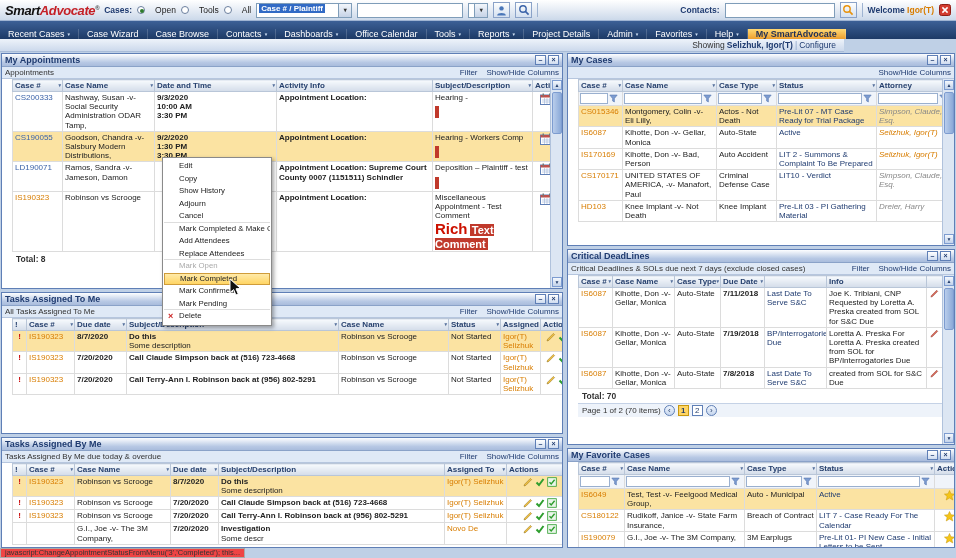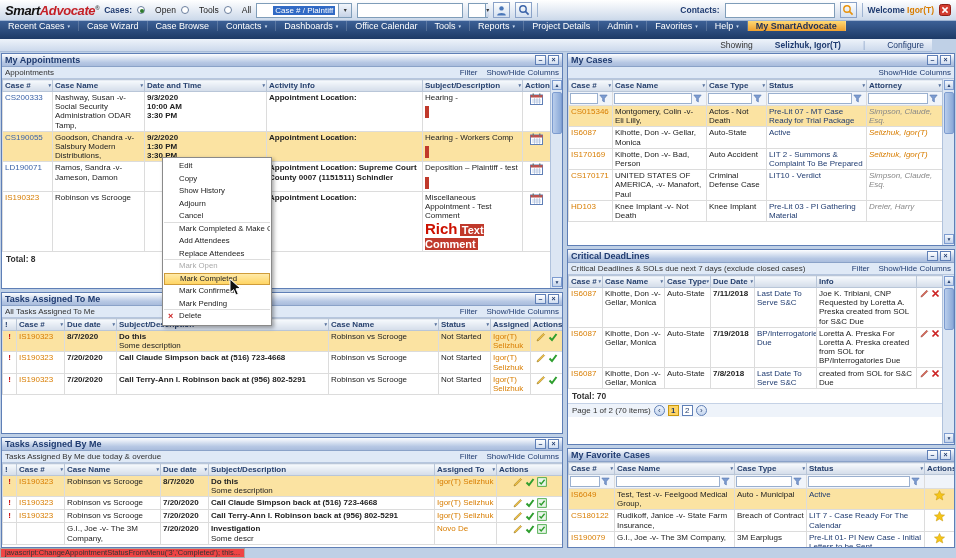--- a/index.html
+++ b/index.html
@@ -6,49 +6,49 @@
 html,body{width:956px;height:558px;}
 body{position:relative;overflow:hidden;font-family:"Liberation Sans",sans-serif;background:#bfd0e6;font-size:9px;color:#222;}
 
 #topbar{position:absolute;left:0;top:0;width:956px;height:21px;background:linear-gradient(#ffffff,#ccd9ea);border-bottom:1px solid #9fb4d2;display:flex;align-items:center;gap:5px;padding:0 5px;}
 .logo{font-size:13px;font-weight:bold;font-style:italic;letter-spacing:-0.4px;white-space:nowrap;}
 .logo .s{color:#101010;} .logo .a{color:#c41f25;} .logo sup{font-size:6px;color:#444;font-style:normal;}
 .lbl{font-weight:bold;font-size:8.5px;color:#1f3b70;white-space:nowrap;}
 .radio{display:flex;align-items:center;gap:10px;font-size:8.5px;cursor:pointer;white-space:nowrap;}
 .radio .dot{width:8px;height:8px;border-radius:50%;border:1px solid #6b7f9e;background:#fff;display:inline-block;position:relative;}
 .radio.on .dot::after{content:"";position:absolute;left:1.5px;top:1.5px;width:4px;height:4px;border-radius:50%;background:#2d7a2d;}
-.selbox{height:15px;background:#fff;border:1px solid #7f9db9;display:flex;align-items:center;font-size:8px;padding-left:16px;cursor:pointer;}
+.selbox{height:15px;background:#fff;border:1px solid #7f9db9;display:flex;align-items:flex-start;font-size:8px;padding-left:2px;cursor:pointer;font-weight:bold;}
 .selbox .selval{background:#316ac5;color:#fff;padding:0 2px;white-space:nowrap;}
 .selbox .arr{margin-left:auto;width:13px;height:100%;background:linear-gradient(#f2f6fb,#c6d3e7);border-left:1px solid #7f9db9;text-align:center;line-height:13px;font-size:6px;color:#333;}
 .txt{height:15px;background:#fff;border:1px solid #7f9db9;font-size:8.5px;padding:0 2px;font-family:inherit;}
 .icobtn{width:17px;height:16px;border:1px solid #8aa2c8;background:linear-gradient(#fdfefe,#d4e0f0);display:flex;align-items:center;justify-content:center;cursor:pointer;}
 .vsep{width:1px;height:14px;background:#9fb4d2;}
 .welcome{font-size:8.5px;color:#1f3b70;font-weight:bold;white-space:nowrap;}
 .welcome .u{color:#d87d00;}
 
-#menubar{position:absolute;left:0;top:21px;width:956px;height:18px;background:linear-gradient(#3c6096,#1d3a66);display:flex;align-items:flex-start;color:#fff;}
+#menubar{position:absolute;left:0;top:21px;width:956px;height:18px;background:linear-gradient(#3c6096,#1d3a66);display:flex;align-items:flex-end;color:#fff;}
 #menubar > div{display:flex;}
 .mitem{display:flex;align-items:center;gap:3px;padding:0 8px;font-size:9px;border-right:1px solid rgba(255,255,255,.18);cursor:pointer;white-space:nowrap;}
 .mitem .dd{font-size:5px;color:#cfe0f5;display:none;}
 .mitem.has-arrow .dd{display:inline;}
 .mitem.active{background:linear-gradient(#ffd974,#ee9f2e);color:#1f2f55;font-weight:bold;}
 
-#showbar{position:absolute;left:0;top:39px;width:932px;height:13px;background:linear-gradient(#eef3fa,#ccd9ec);border-bottom:1px solid #a9bcd8;display:flex;justify-content:flex-end;align-items:center;gap:22px;padding:0 8px;font-size:8.5px;color:#333;}
+#showbar{position:absolute;left:0;top:39px;width:844px;height:13px;background:linear-gradient(#eef3fa,#ccd9ec);border-bottom:1px solid #a9bcd8;display:flex;justify-content:flex-end;align-items:center;gap:2px;padding:0 8px;font-size:8.5px;color:#333;}
 #showbar .usr{color:#1f3b70;font-weight:bold;cursor:pointer;}
 #showbar .cfg{color:#1f3b70;cursor:pointer;}
 #showbar .bar{color:#8aa2c8;}
 
 .panel{position:absolute;border:1px solid #5f7fb6;background:#fff;display:flex;flex-direction:column;overflow:hidden;}
 .ptitle{flex:0 0 13px;background:linear-gradient(#fdfeff,#b7c8e4 70%,#a9bcdc);border-bottom:1px solid #8aa2c8;display:flex;align-items:center;padding:0 3px;font-size:9px;font-weight:bold;color:#1f3b70;}
 .ptitle .sp{flex:1;}
 .wbtn{width:11px;height:10px;border:1px solid #5f7fb6;background:linear-gradient(#fff,#cfdcf0);font-size:7px;line-height:8px;text-align:center;color:#1f3b70;margin-left:2px;cursor:pointer;}
 .psub{flex:0 0 12px;background:#dfe9f6;border-bottom:1px solid #b6c6de;display:flex;align-items:center;padding:0 3px;font-size:8px;color:#333;}
 .psub .links{margin-left:auto;display:flex;gap:9px;color:#1f3b70;}
 .psub .links span{cursor:pointer;}
-.grid{flex:1;overflow:hidden;position:relative;}
+.grid{flex:1;overflow:hidden;position:relative;margin-left:10px;}
 table{border-collapse:collapse;table-layout:fixed;width:100%;}
 .hasscroll table{width:calc(100% - 12px);}
 th{background:linear-gradient(#f7fafd,#d3dce9);border:1px solid #b9c6d8;font-size:8px;font-weight:bold;text-align:left;padding:1px 8px 1px 2px;color:#27416e;position:relative;overflow:hidden;white-space:nowrap;}
 th.sortable::after{content:"▾";position:absolute;right:1px;top:2px;font-size:5px;color:#55709c;}
 td{border:1px solid #dcdcdc;font-size:8px;padding:1px 2px;vertical-align:top;line-height:1.15;overflow:hidden;}
 tr.sel td{background:#fbe3a2;}
 td.pre{white-space:pre-line;}
 .case{color:#d87d00;cursor:pointer;}
 .case.blue{color:#3a62a8;}
 .bold{font-weight:bold;}

